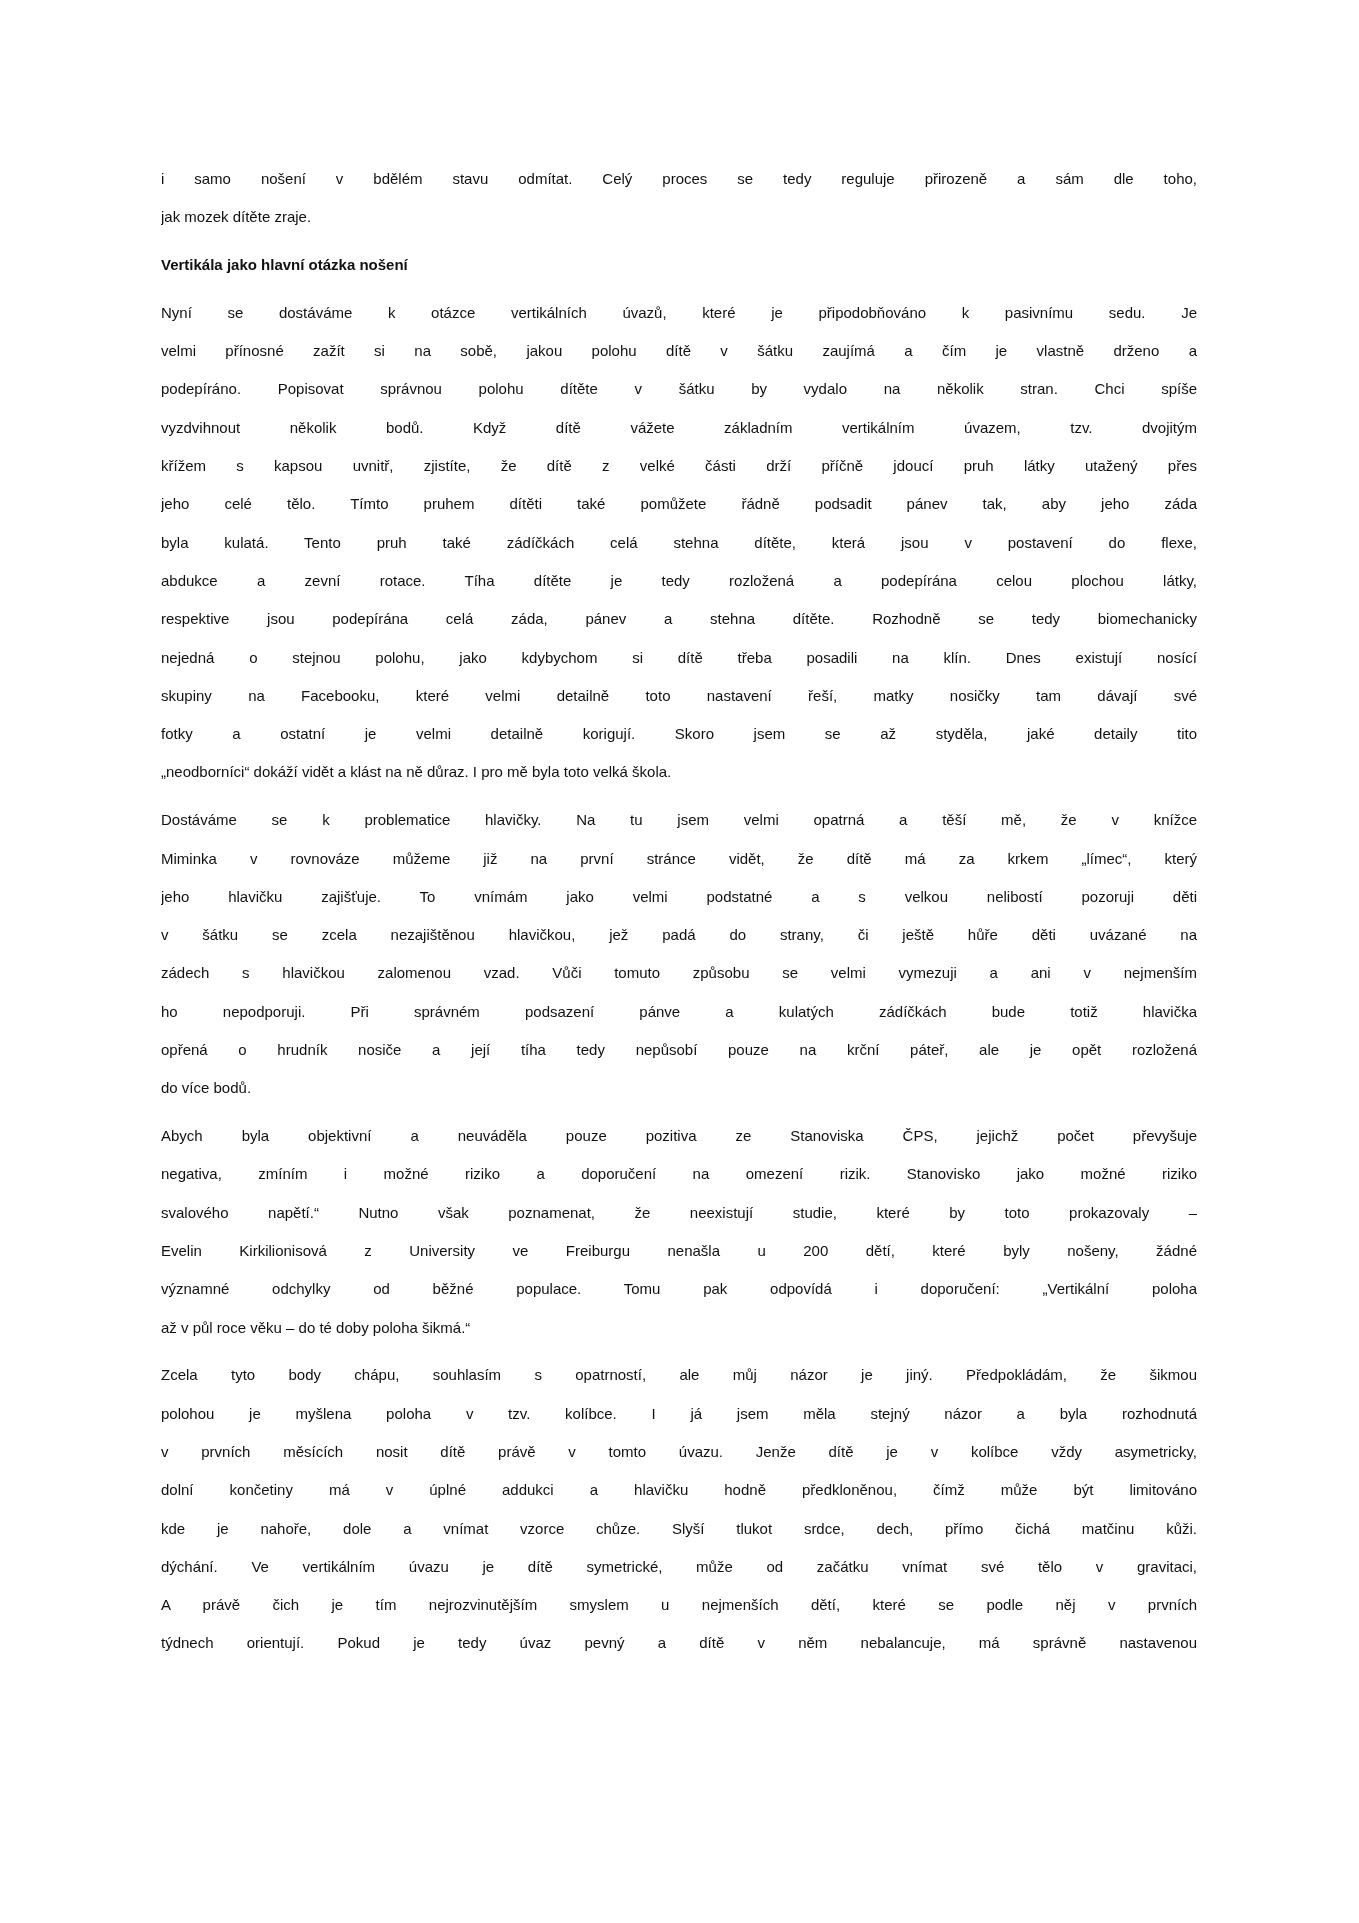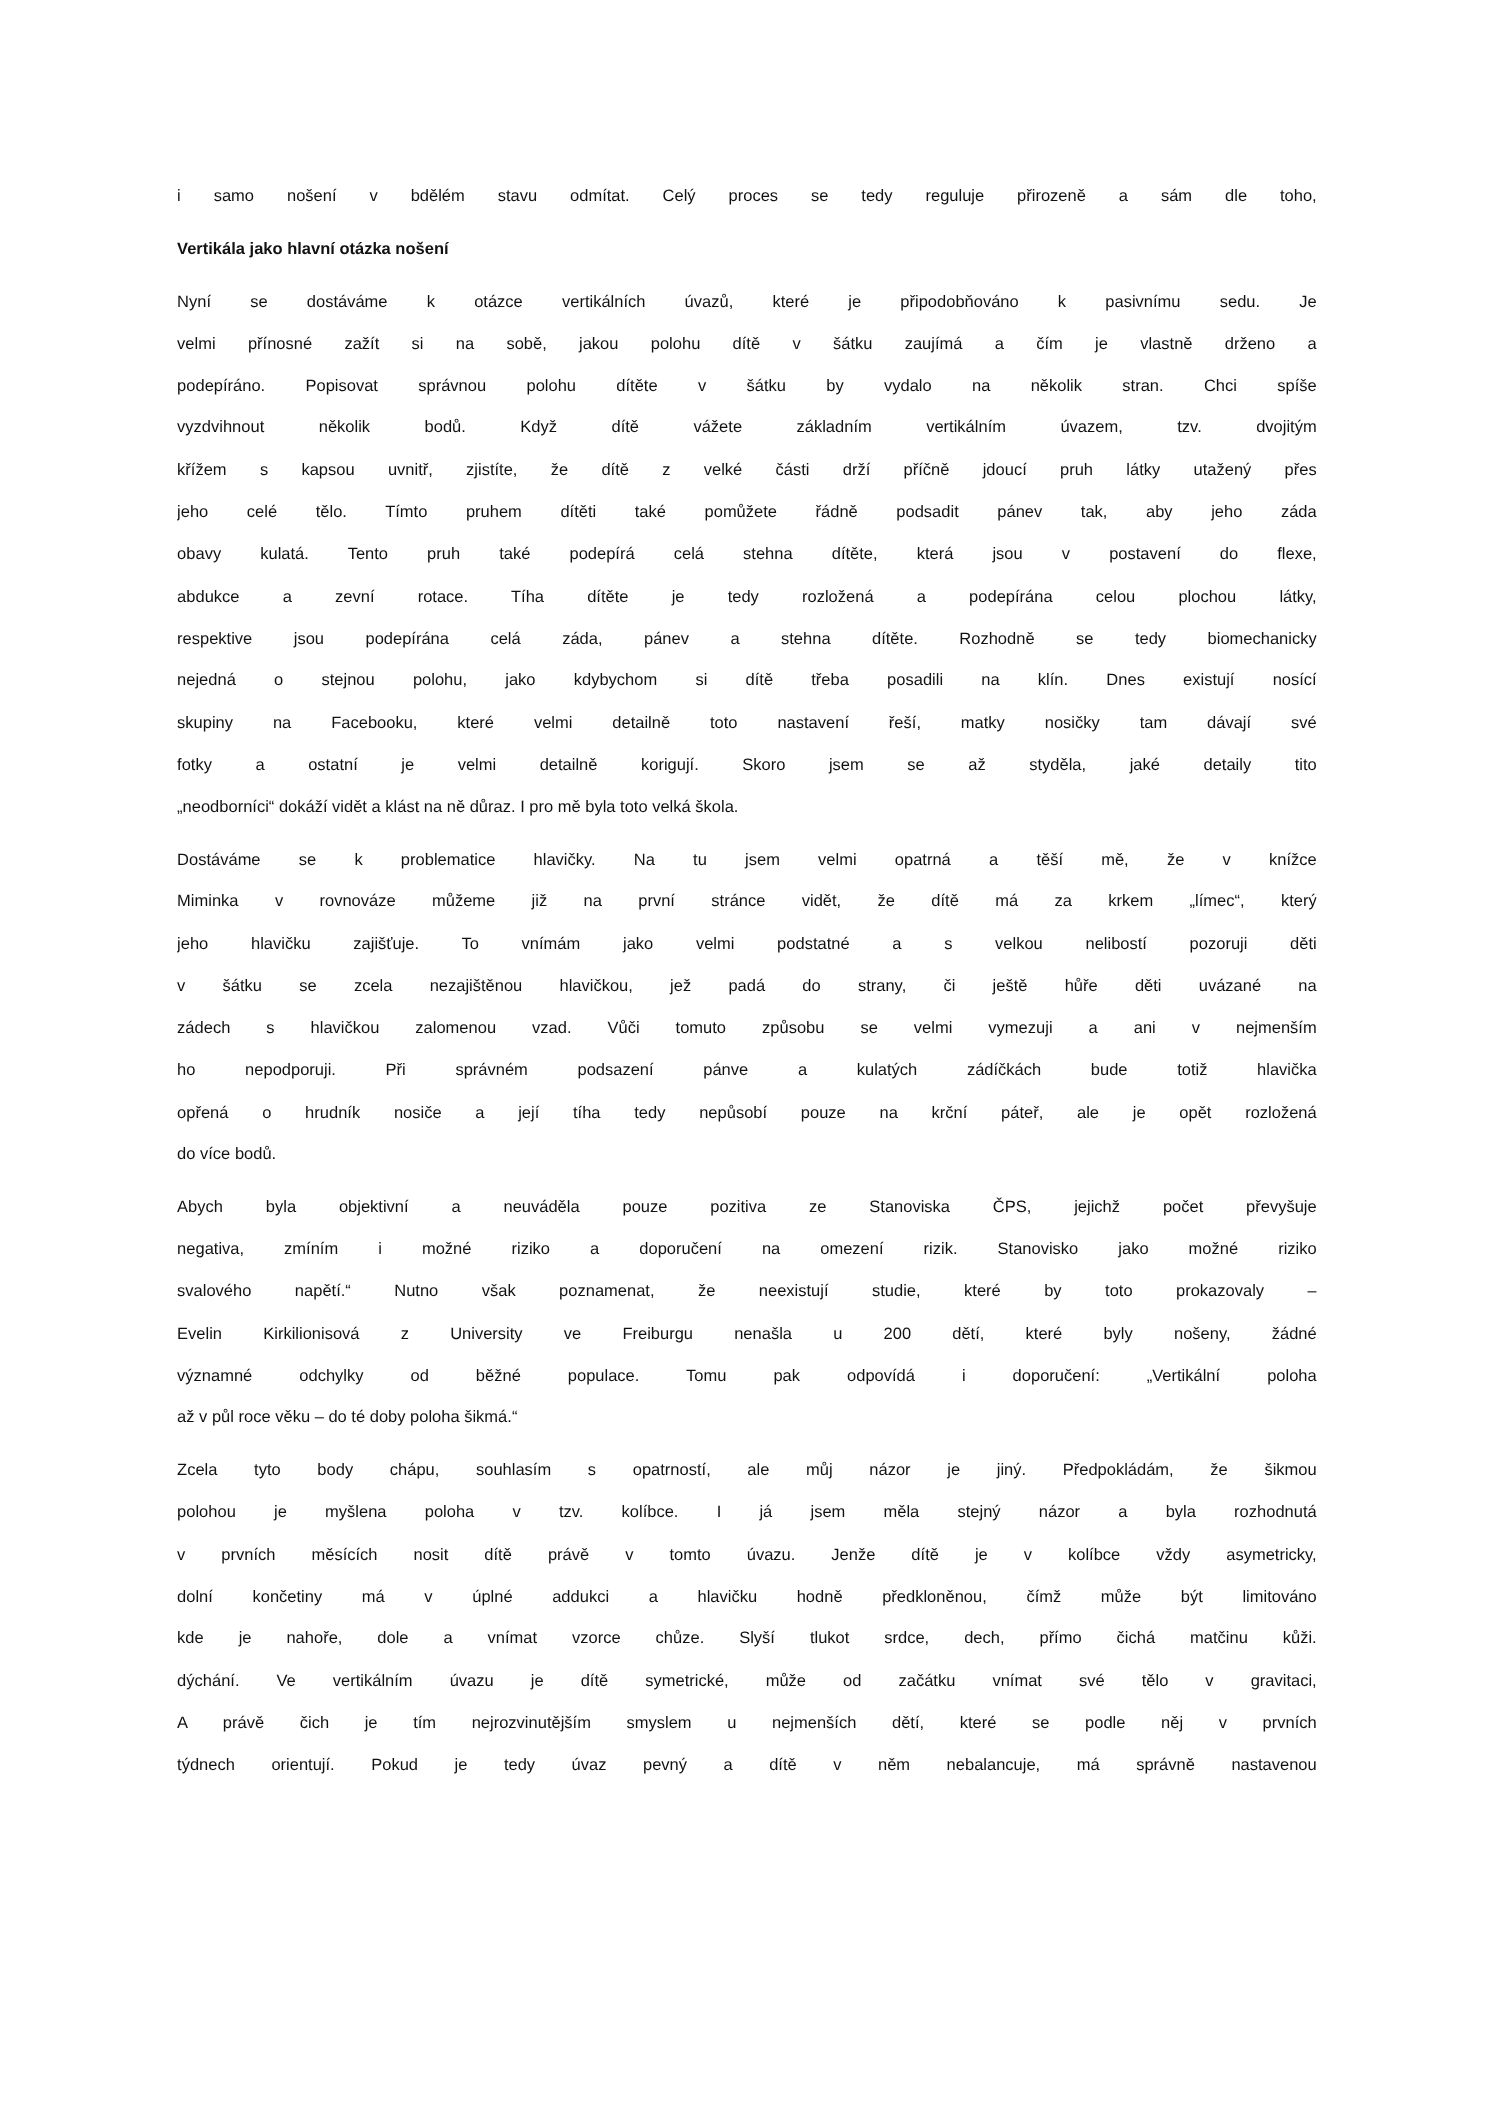--- a/index.html
+++ b/index.html
@@ -59,34 +59,35 @@
   }
 </style>
 </head>
 <body>
 
 <div class="page">
   <div class="text-column">
 
     <div class="para">
       <div class="line"><span>i samo nošení v bdělém stavu odmítat. Celý proces se tedy reguluje přirozeně a sám dle toho,</span></div>
+      <div class="line last"><span>jak mozek dítěte zraje.</span></div>
     </div>
 
     <div class="heading">
       <div class="line last"><span>Vertikála jako hlavní otázka nošení</span></div>
     </div>
 
     <div class="para">
       <div class="line"><span>Nyní se dostáváme k otázce vertikálních úvazů, které je připodobňováno k pasivnímu sedu. Je</span></div>
       <div class="line"><span>velmi přínosné zažít si na sobě, jakou polohu dítě v šátku zaujímá a čím je vlastně drženo a</span></div>
       <div class="line"><span>podepíráno. Popisovat správnou polohu dítěte v šátku by vydalo na několik stran. Chci spíše</span></div>
       <div class="line"><span>vyzdvihnout několik bodů. Když dítě vážete základním vertikálním úvazem, tzv. dvojitým</span></div>
       <div class="line"><span>křížem s kapsou uvnitř, zjistíte, že dítě z velké části drží příčně jdoucí pruh látky utažený přes</span></div>
       <div class="line"><span>jeho celé tělo. Tímto pruhem dítěti také pomůžete řádně podsadit pánev tak, aby jeho záda</span></div>
-      <div class="line"><span>obavy kulatá. Tento pruh také podepírá celá stehna dítěte, která jsou v postavení do flexe,</span></div>
+      <div class="line"><span>byla kulatá. Tento pruh také zádíčkách celá stehna dítěte, která jsou v postavení do flexe,</span></div>
       <div class="line"><span>abdukce a zevní rotace. Tíha dítěte je tedy rozložená a podepírána celou plochou látky,</span></div>
       <div class="line"><span>respektive jsou podepírána celá záda, pánev a stehna dítěte. Rozhodně se tedy biomechanicky</span></div>
       <div class="line"><span>nejedná o stejnou polohu, jako kdybychom si dítě třeba posadili na klín. Dnes existují nosící</span></div>
       <div class="line"><span>skupiny na Facebooku, které velmi detailně toto nastavení řeší, matky nosičky tam dávají své</span></div>
       <div class="line"><span>fotky a ostatní je velmi detailně korigují. Skoro jsem se až styděla, jaké detaily tito</span></div>
       <div class="line last"><span>„neodborníci“ dokáží vidět a klást na ně důraz. I pro mě byla toto velká škola.</span></div>
     </div>
 
     <div class="para">
       <div class="line"><span>Dostáváme se k problematice hlavičky. Na tu jsem velmi opatrná a těší mě, že v knížce</span></div>

